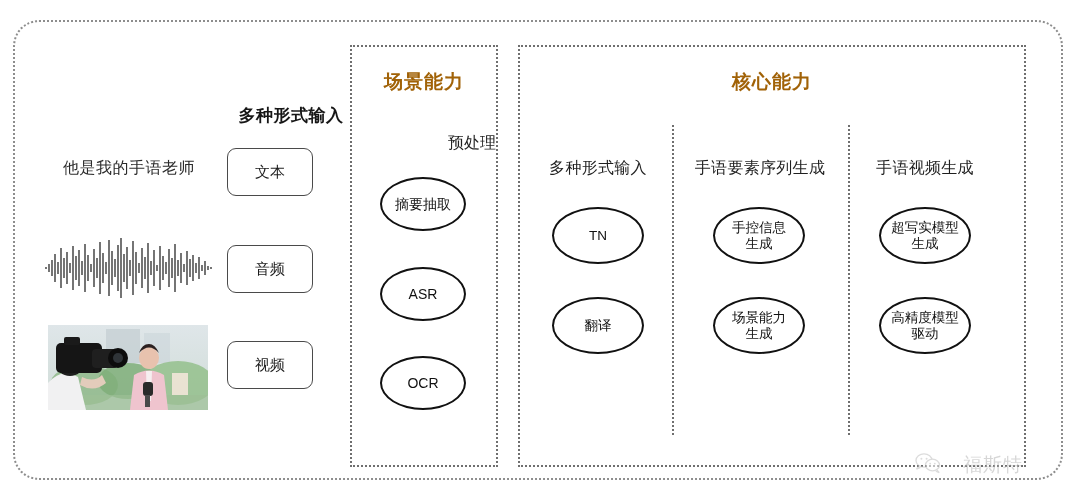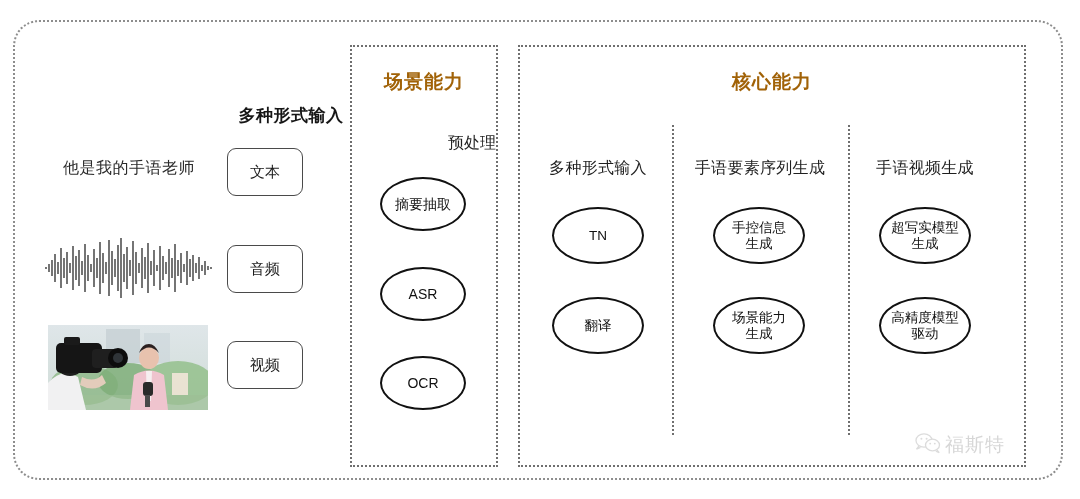--- a/index.html
+++ b/index.html
@@ -84,21 +84,21 @@
     width: 170px;
     text-align: center;
     font-size: 16px;
     color: #2b2b2b;
     letter-spacing: 0.5px;
   }
 
   .chip {
     position: absolute;
     left: 227px;
-    width: 76px;
+    width: 86px;
     height: 48px;
     border: 1.6px solid #4a4a4a;
     border-radius: 9px;
     box-sizing: border-box;
     display: flex;
     align-items: center;
     justify-content: center;
     font-size: 15px;
     color: #1c1c1c;
     background: #fff;
@@ -183,24 +183,24 @@
   .e-mh  { left: 713px; top: 207px; }
   .e-nmh { left: 713px; top: 297px; }
   
   .e-hyper { left: 879px; top: 207px; }
   .e-hiacc { left: 879px; top: 297px; }
 
   
   .watermark {
     position: absolute;
     left: 915px;
-    top: 432px;
+    top: 452px;
     display: flex;
     align-items: center;
-    gap: 4px;
+    gap: 22px;
     opacity: 0.55;
   }
   .watermark .wm-text {
     font-size: 19px;
     color: #b6b6b6;
     letter-spacing: 1px;
     font-weight: 500;
   }
 </style>
 </head>

